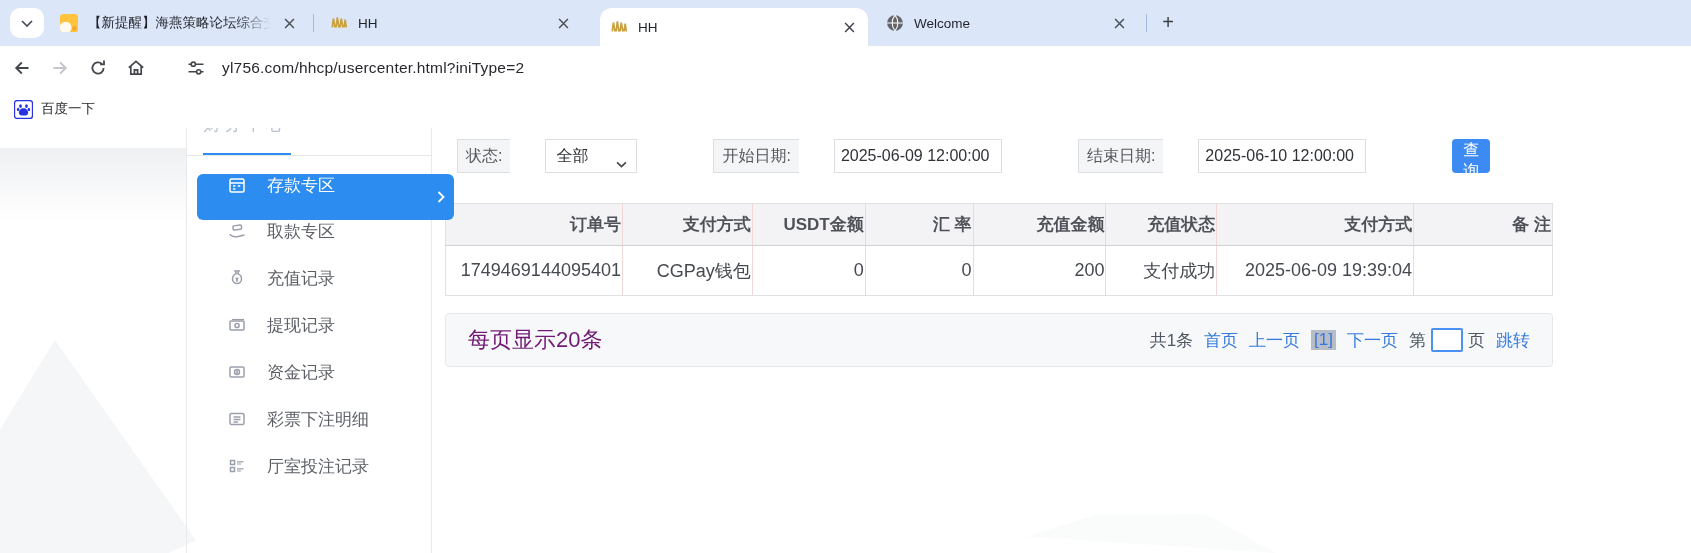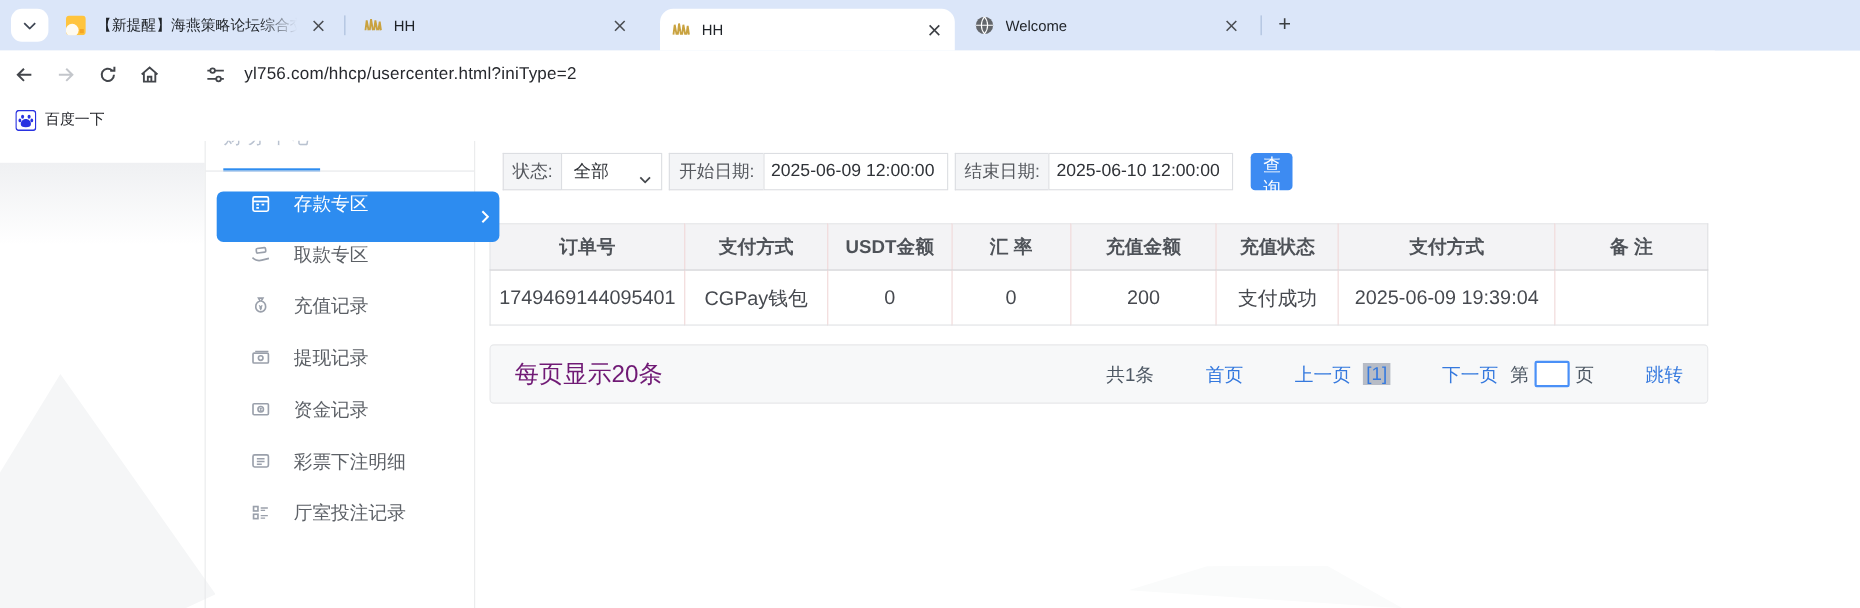--- a/index.html
+++ b/index.html
@@ -65,49 +65,49 @@
     color:#5c6066; font-size:17px; cursor:pointer; }
   .side-item .s-icon { width:22px; height:22px; margin-right:18px; color:#9aa0ab; display:flex; align-items:center; }
   .side-item .s-icon svg { width:20px; height:20px; }
   .side-item.active { background:#2d8cf0; color:#fff; height:46px; margin-left:10px; padding-left:30px;
     width:257px; border-radius:6px; }
   .side-item.active .s-icon { color:#fff; }
   .side-item.active .chev { position:absolute; right:9px; top:50%; transform:translateY(-50%); display:flex; }
 
   
   .content { position:absolute; left:445px; top:0; width:1108px; }
-  .filters { position:absolute; top:11px; left:12px; display:flex; align-items:center; }
+  .filters { position:absolute; top:11px; left:12px; display:flex; align-items:center;gap:35px; }
   .f-label { height:34px; display:flex; align-items:center; justify-content:center; background:#f4f5f7;
     border:1px solid #dcdee2; border-right:none; font-size:16px; color:#55585e; padding:0 8px; white-space:nowrap; }
   .f-select { position:relative; width:92px; height:34px; border:1px solid #dcdee2; background:#fff;
     display:flex; align-items:center; padding-left:10px; font-size:16px; color:#2f3237; cursor:pointer; }
   .f-select .caret { position:absolute; right:9px; top:14px; }
   .f-input { width:168px; height:34px; border:1px solid #dcdee2; background:#fff; font-size:16px; color:#2f3237;
     padding:0 6px; font-family:"Liberation Sans","DejaVu Sans",sans-serif; }
   .gap6 { width:6px; } .gap16 { width:16px; }
   .btn-query { width:38px; height:34px; background:#3d8bf2; color:#fff; border:none; border-radius:4px;
     font-size:16px; cursor:pointer; font-family:inherit; }
 
   
   .records { position:absolute; top:75px; left:0; width:1108px; border-collapse:collapse; }
-  .records th, .records td { border:1px solid #f0d8d8; text-align:center; }
+  .records th, .records td { border:1px solid #f0d8d8; text-align:right; }
   .records th { height:42px; background:#f3f3f5; font-size:17px; font-weight:bold; color:#4e5258;
     border-bottom:1px solid #cfd0d3; border-top:1px solid #e0e1e4; }
   .records td { height:50px; background:#fff; font-size:18px; color:#46494f; }
   .records th:first-child, .records td:first-child { border-left:1px solid #e0e1e4; }
   .records th:last-child,  .records td:last-child  { border-right:1px solid #e0e1e4; }
   .records td { border-bottom:1px solid #e0e1e4; }
 
   
   .pager { position:absolute; top:185px; left:0; width:1108px; height:54px; background:#f7f8f9;
     border:1px solid #e7e8ea; border-radius:4px; display:flex; align-items:center;
     justify-content:space-between; padding:0 22px; }
   .pager-left { font-size:22px; color:#701a75; }
   .pager-right { display:flex; align-items:center; gap:11px; font-size:17px; color:#4e5864; }
-  .plink { color:#3579de; cursor:pointer; text-decoration:none;margin-left:36px; }
+  .plink { color:#3579de; cursor:pointer; text-decoration:none; }
   .pcurrent { background:#b7bcc6; color:#3579de; padding:0 3px; }
   .jump-input { width:32px; height:24px; border:2px solid #4a90f7; border-radius:2px; background:#fff; }
   .jump-group { display:flex; align-items:center; gap:5px; }
 </style>
 </head>
 <body>
 
 <div class="screen">
 
   <div class="tabstrip">

